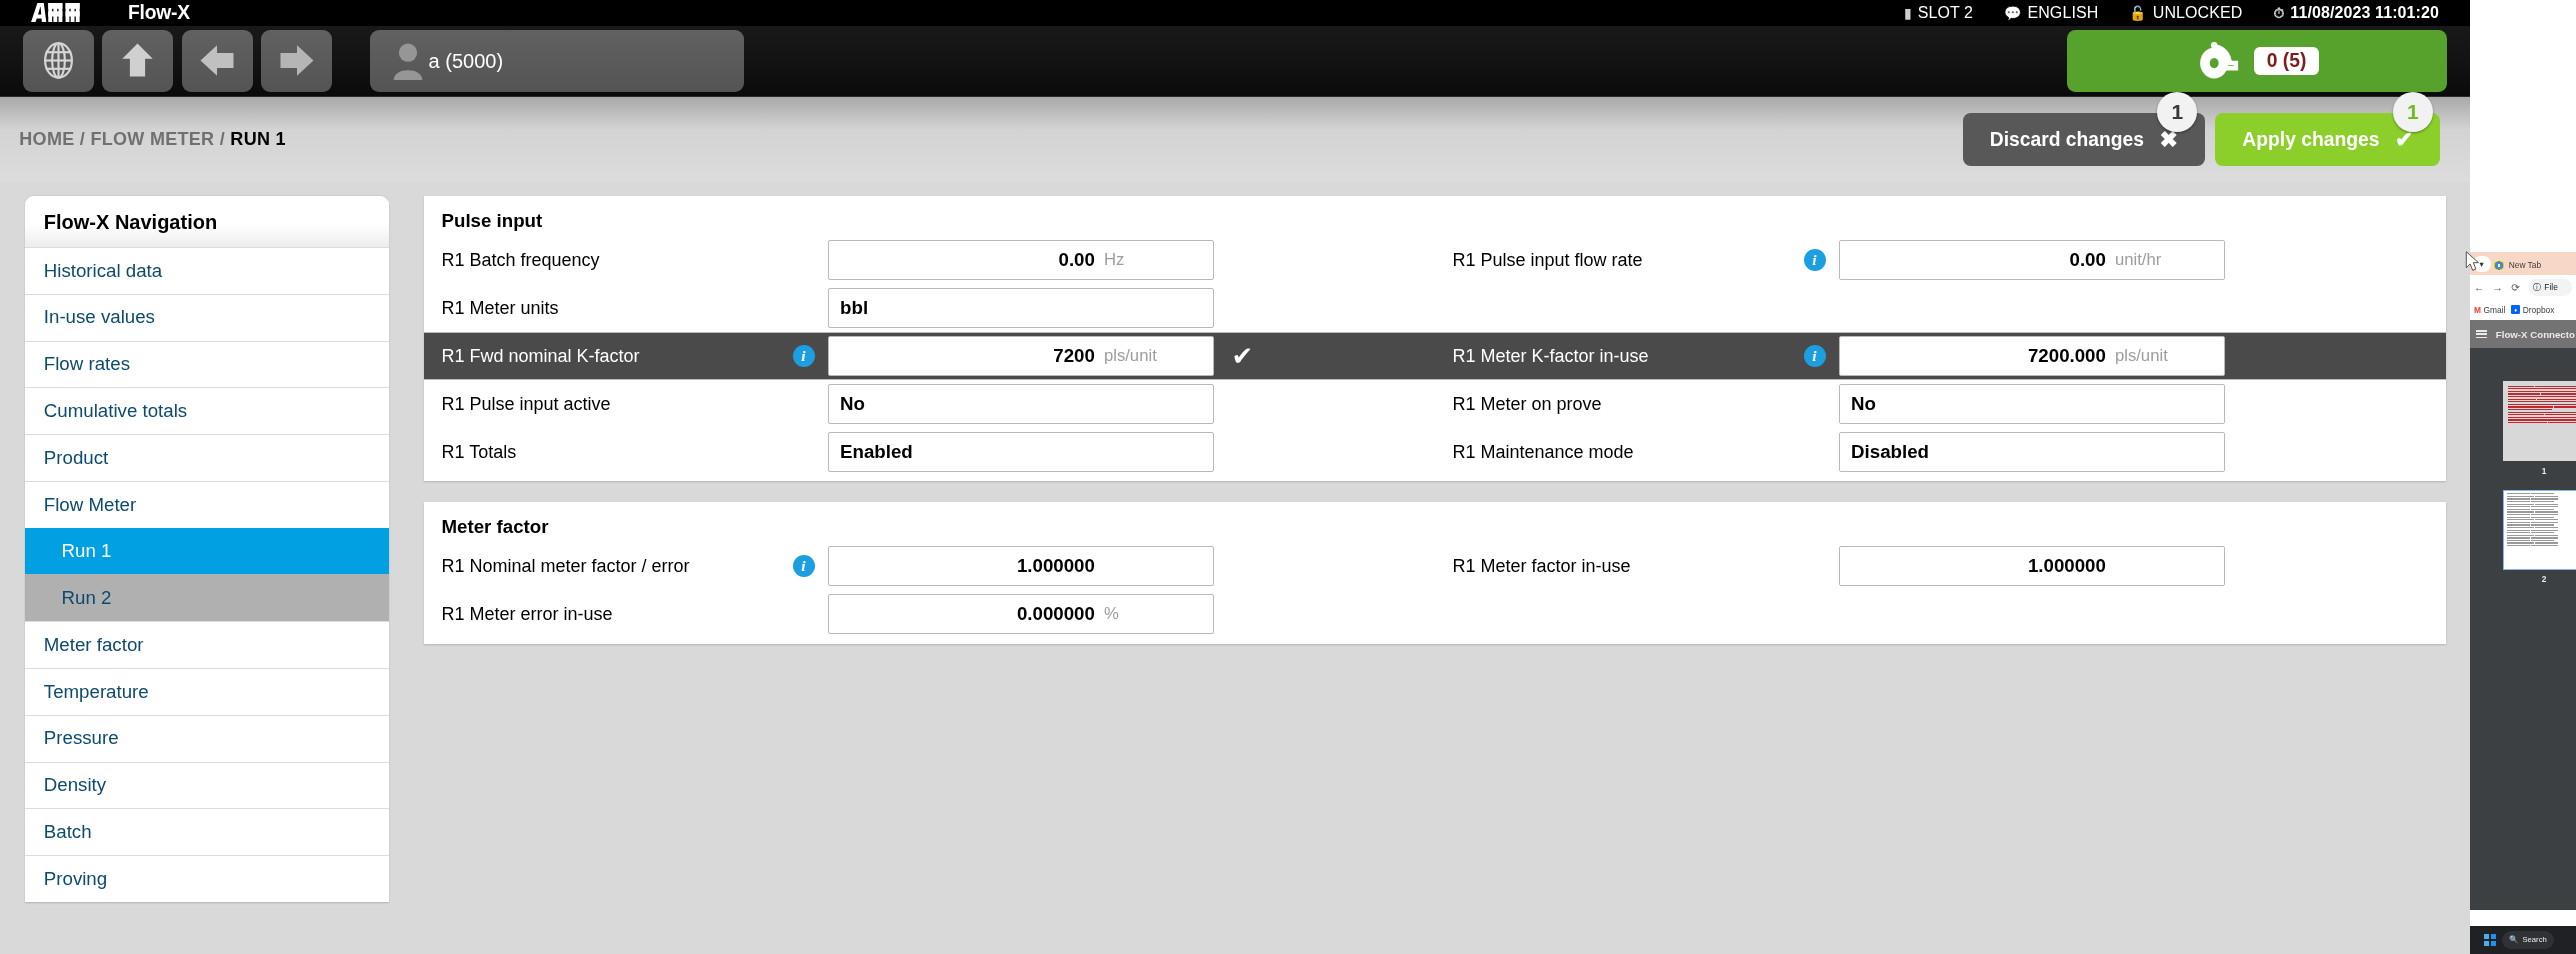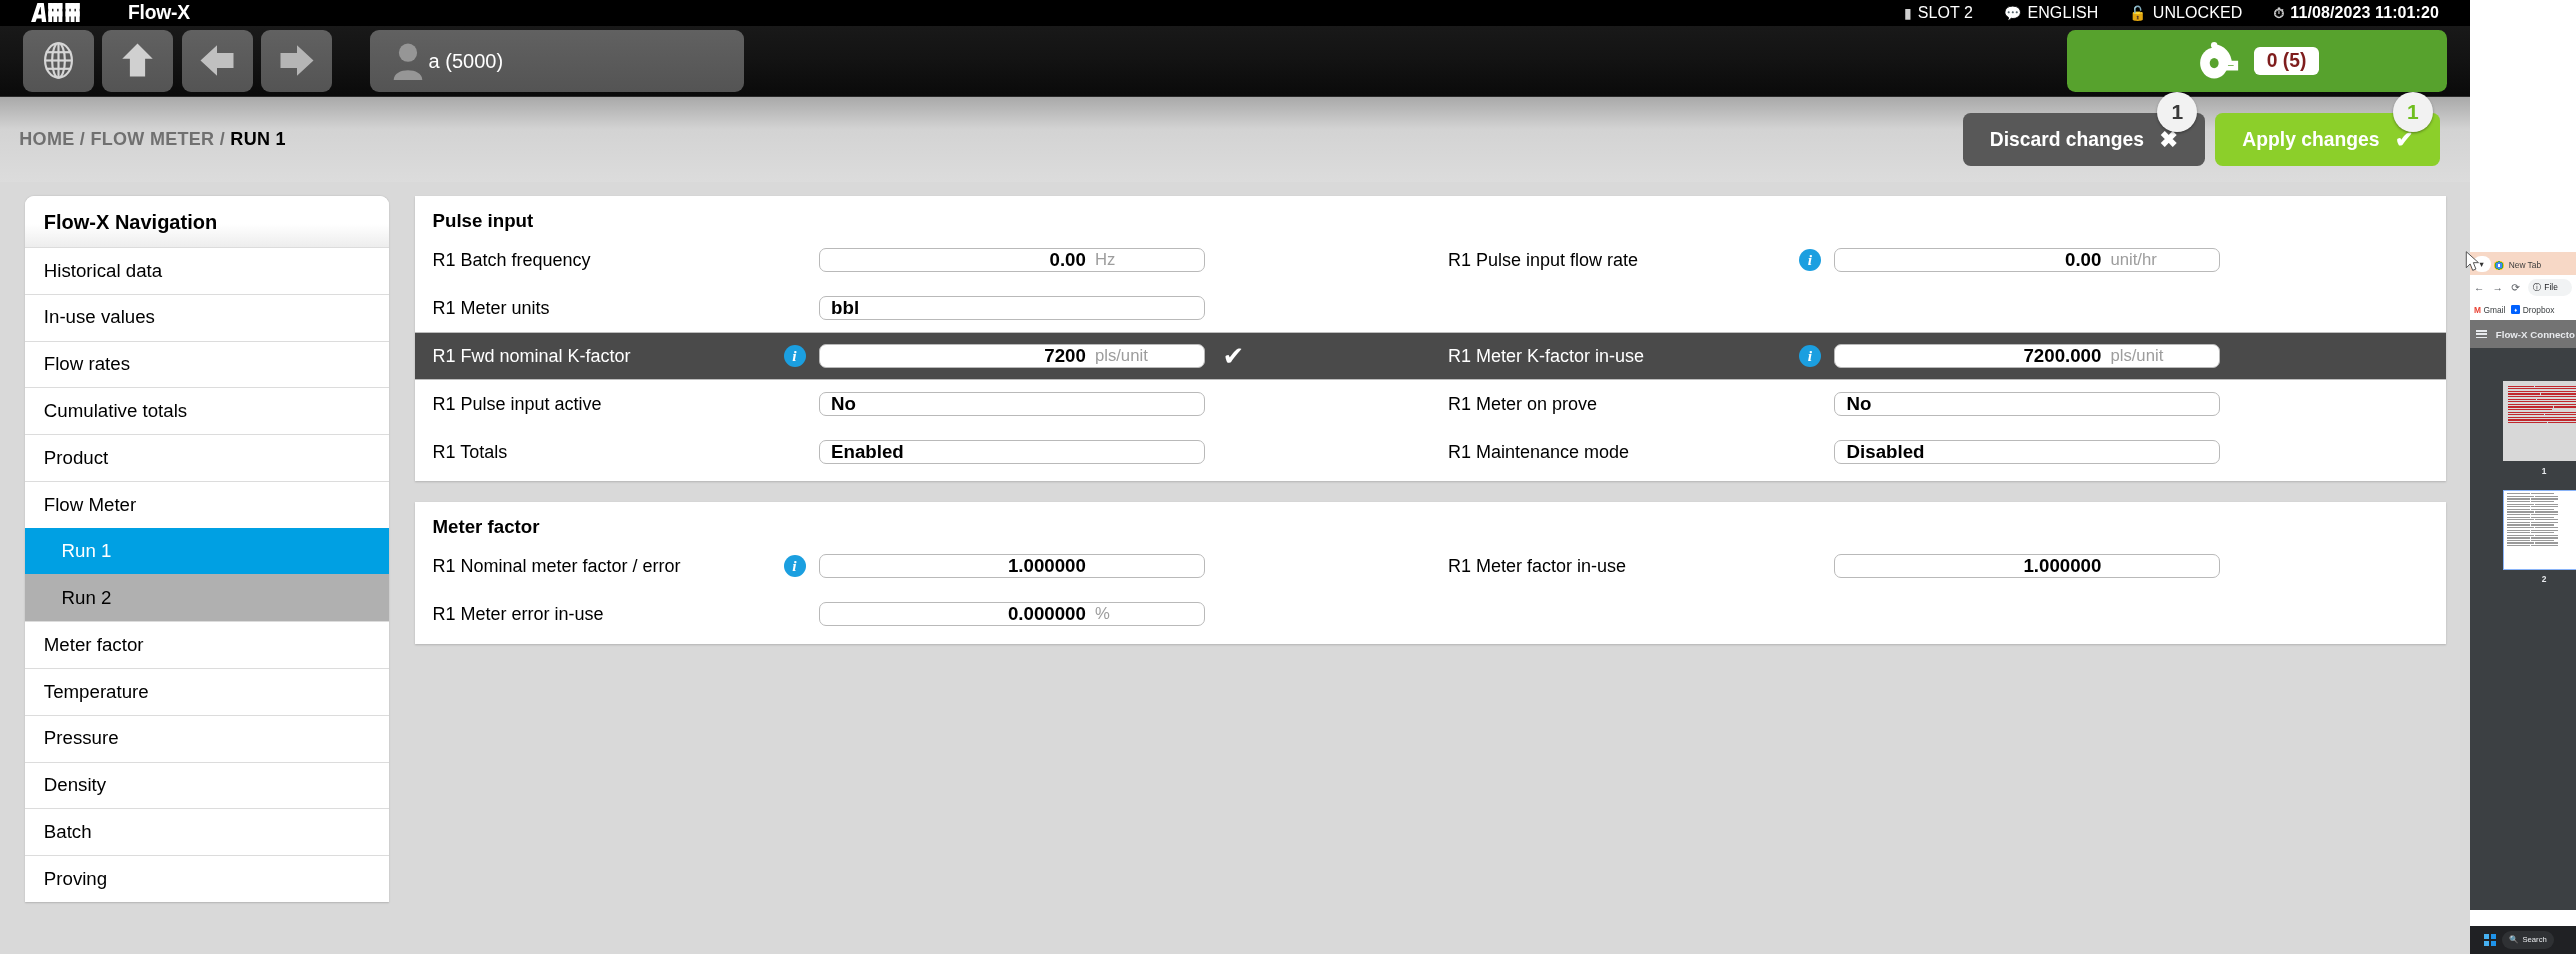--- a/index.html
+++ b/index.html
@@ -209,38 +209,38 @@
     position: absolute; top: -20.6px; right: 7.7px;
     width: 40px; height: 40px; border-radius: 50%;
     background: #f2f2f2; color: #3a3a3a;
     font-size: 21px; font-weight: bold;
     display: flex; align-items: center; justify-content: center;
     box-shadow: 0 1.3px 2.6px rgba(0,0,0,.35);
   }
   .abtn.apply .badge { color: #6fbe1e; }
 
   
-  #body { display: flex; padding: 14px 24.5px 0 24.5px; gap: 26px; }
+  #body { display: flex; padding: 14px 24.5px 0 24.5px; gap: 35px; }
 
   
   #sidebar {
     width: 364px; flex: none;
     background: #ffffff;
     border-radius: 9px 9px 0 0;
     overflow: hidden;
     box-shadow: 0 0.6px 1.9px rgba(0,0,0,.18);
     align-self: flex-start;
   }
   #sidebar-title {
     font-size: 20px; font-weight: bold; color: #000;
     padding: 15px 19.3px 13px 19.3px;
     background: linear-gradient(180deg,#ffffff 0%,#ffffff 55%,#ededed 100%);
   }
   .nav-item {
-    font-size: 18.7px; color: #000000;
+    font-size: 18.7px; color: #0c4a6e;
     padding: 11.6px 19.3px 12.2px 19.3px;
     border-top: 0.6px solid #dcdcdc;
     background: #ffffff; cursor: pointer; white-space: nowrap;
   }
   .nav-item.sub { padding-left: 37px; }
   .nav-item.active { background: #00a0e3; color: #ffffff; border-top-color: #00a0e3; }
   .nav-item.hover { background: #b0b0b0; border-top-color: #b0b0b0; }
 
   
   #content { flex: 1; min-width: 0; }
@@ -274,22 +274,22 @@
   .info-icon {
     width: 22px; height: 22px; border-radius: 50%;
     background: #1b9fe0; color: #ffffff;
     font-size: 15.5px; font-weight: bold; font-style: italic;
     font-family: "Liberation Serif", serif;
     display: flex; align-items: center; justify-content: center;
     flex: none; margin-right: 13px;
   }
   .info-spacer { width: 35px; flex: none; }
   .field {
-    width: 386px; height: 24px; flex: none;
-    border: 1.3px solid #b9b9b9; border-radius: 7px;
+    width: 386px; height: 40px; flex: none;
+    border: 1.3px solid #b9b9b9; border-radius: 2px;
     background: #ffffff;
     display: flex; align-items: center;
     padding: 0 11.6px; gap: 9px;
   }
   .field.num { justify-content: flex-end; }
   .field .val { font-size: 18.7px; font-weight: bold; color: #000; }
   .field .unit { font-size: 16.7px; color: #9d9d9d; min-width: 0; }
   .field.num .unit { width: 97px; text-align: left; }
   .check-mark {
     color: #ffffff; font-size: 26px; margin-left: 18px; line-height: 1;

